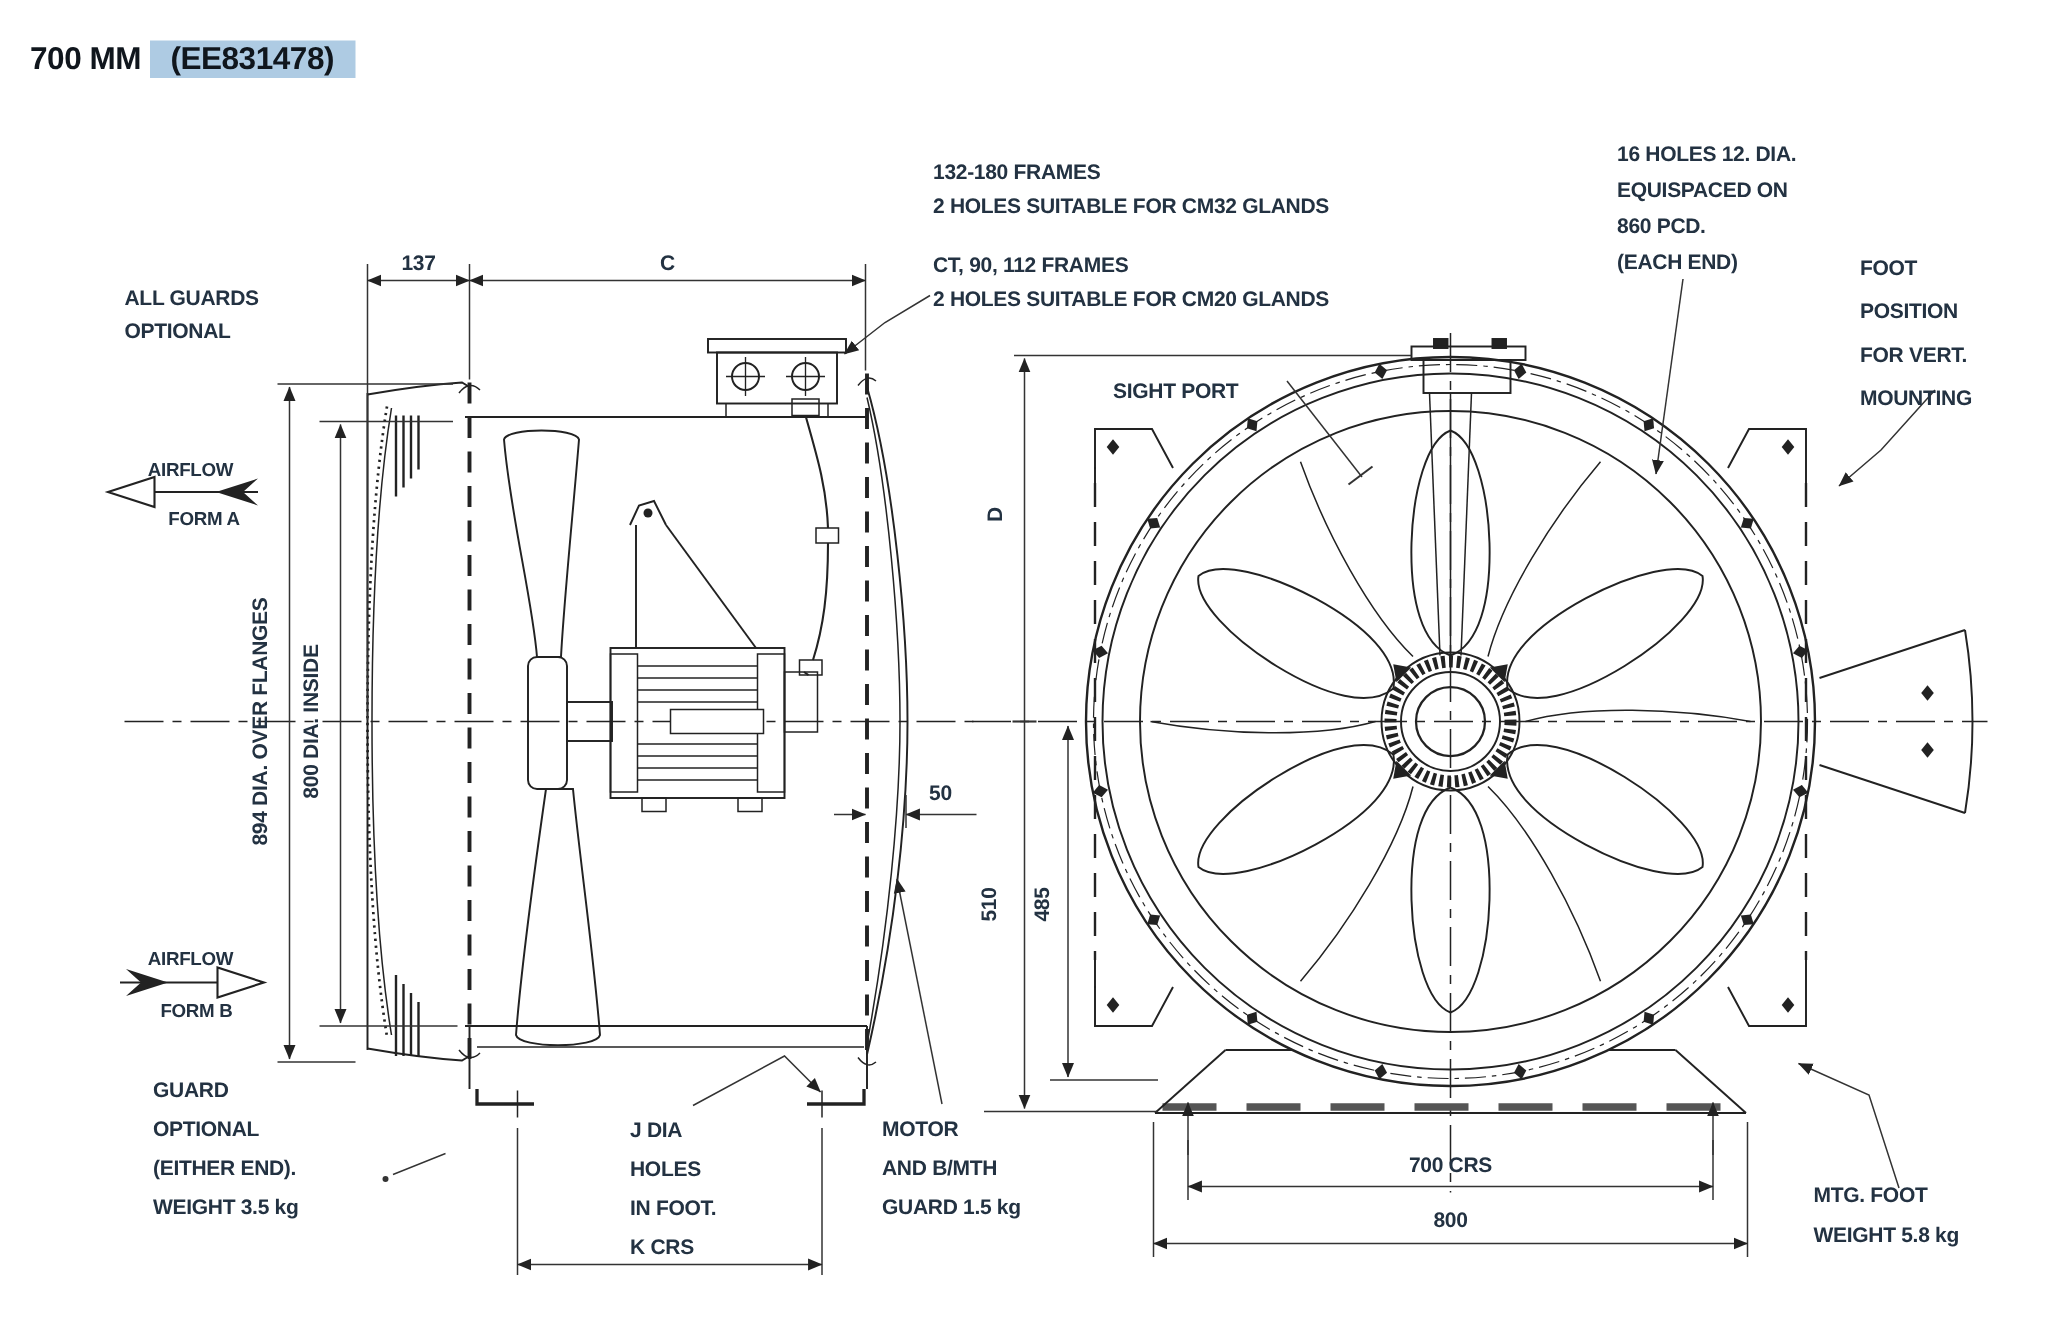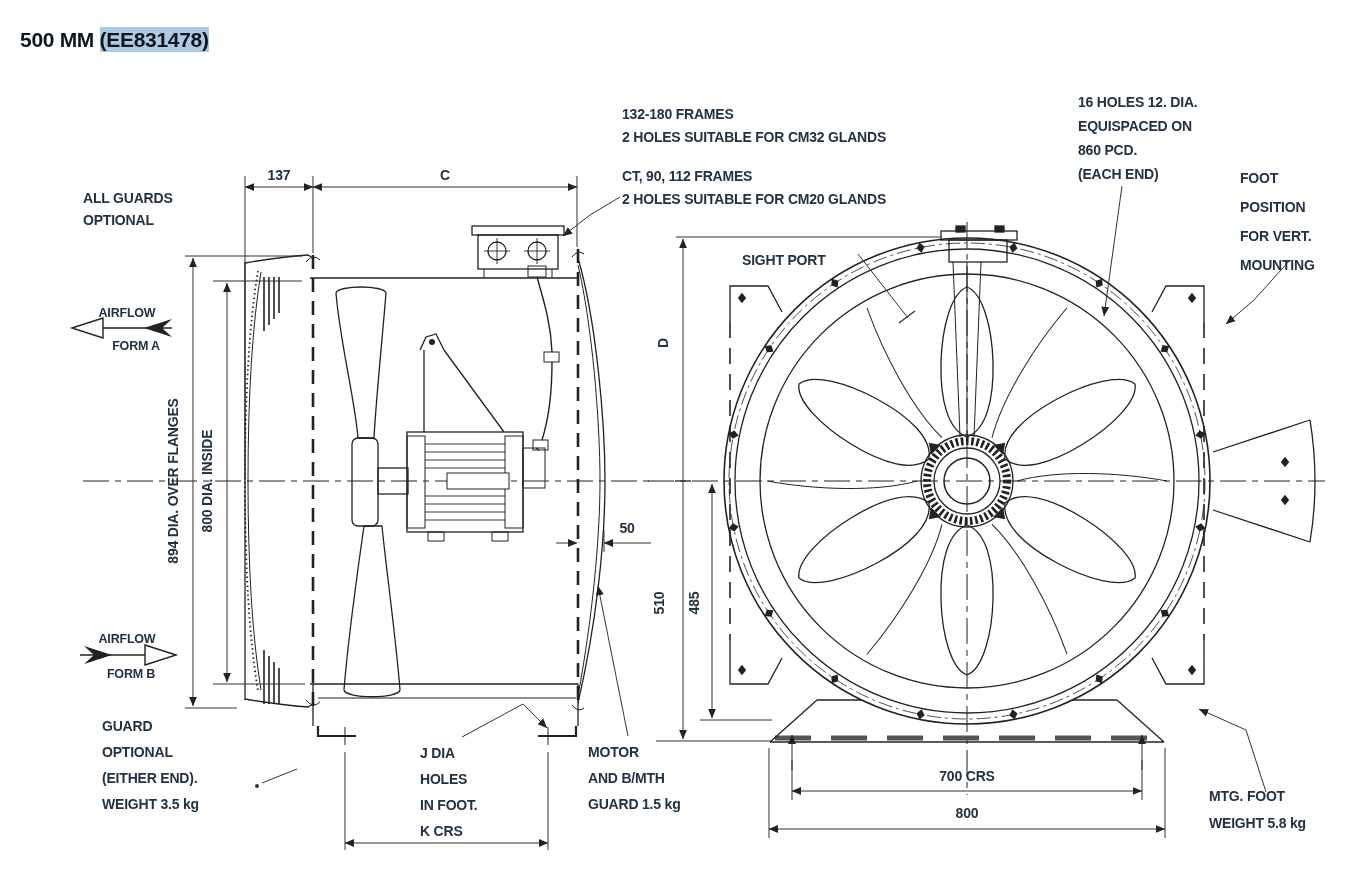--- a/index.html
+++ b/index.html
@@ -1,31 +1,31 @@
 <!DOCTYPE html>
 <html><head>
 <meta charset="utf-8">
 <style>
   html,body{margin:0;padding:0;background:#fff;}
   #stage{position:relative;width:1366px;height:880px;background:#ffffff;overflow:hidden;
          font-family:"Liberation Sans",sans-serif;}
   .title{position:absolute;left:20px;top:28px;font-size:21px;font-weight:bold;color:#10161d;
          letter-spacing:-0.3px;white-space:nowrap;}
-  .title .hl{background:#aecbe3;padding:1px 0;}
+  .title .hl{background:#aecbe3;padding:1px 14px;}
   svg text{font-family:"Liberation Sans",sans-serif;font-weight:bold;fill:#233242;letter-spacing:-0.2px;}
   .note{font-size:14px;}
   .dim{font-size:14px;}
   .small{font-size:12.5px;}
 </style>
 </head>
 <body>
 
 <div id="stage">
   <div class="title">
-    <span>500 MM </span><span class="hl">(EE831478)</span>
+    <span>700 MM </span><span class="hl">(EE831478)</span>
   </div>
 
   <svg width="1366" height="880" viewBox="0 0 1366 880">
     <defs>
       <marker id="ar" viewBox="0 0 10 10" refX="9.3" refY="5" markerWidth="10" markerHeight="10" orient="auto-start-reverse">
         <path d="M0,1 L9.6,5 L0,9 Z" fill="#222"></path>
       </marker>
       <path id="dm" d="M0,-5.2 L4.2,0 L0,5.2 L-4.2,0 Z" fill="#222"></path>
     </defs>
 

